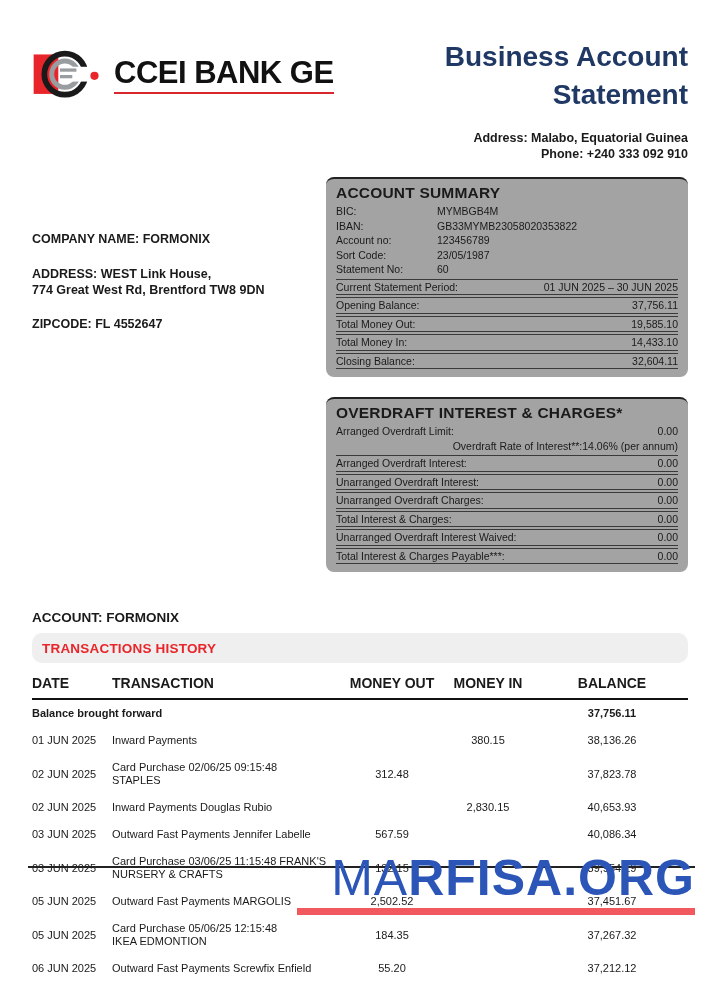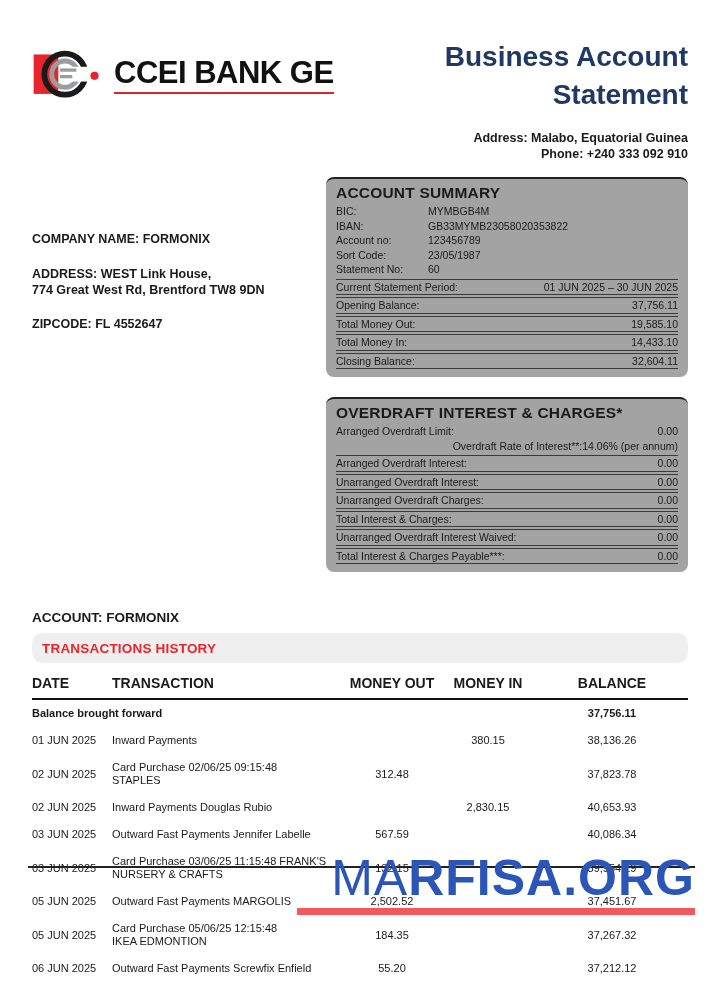--- a/index.html
+++ b/index.html
@@ -34,21 +34,21 @@
   .customer-gap { height:18px; }
   .right-col { width:362px; }
 
   .gray-box {
     background:#a3a3a3; border-radius:8px;
     border-top:2.5px solid #222;
     padding:5px 10px 8px;
   }
   .box-title { font-size:15.5px; font-weight:bold; letter-spacing:0.2px; margin-bottom:2px; }
   .kv { display:flex; font-size:10.5px; line-height:14.5px; }
-  .kv-label { width:92px; flex:none; }
+  .kv-label { width:101px; flex:none; }
   .sum-row {
     display:flex; justify-content:space-between;
     font-size:10.5px; line-height:12.5px;
     border-top:1.5px solid #3a3a3a; border-bottom:1.5px solid #3a3a3a;
     padding:1px 0; margin-top:2px;
   }
   .sum-row:first-of-type { margin-top:4px; }
   .overdraft-box { margin-top:20px; }
   .overdraft-box .sum-row:first-of-type { margin-top:3px; }
 

